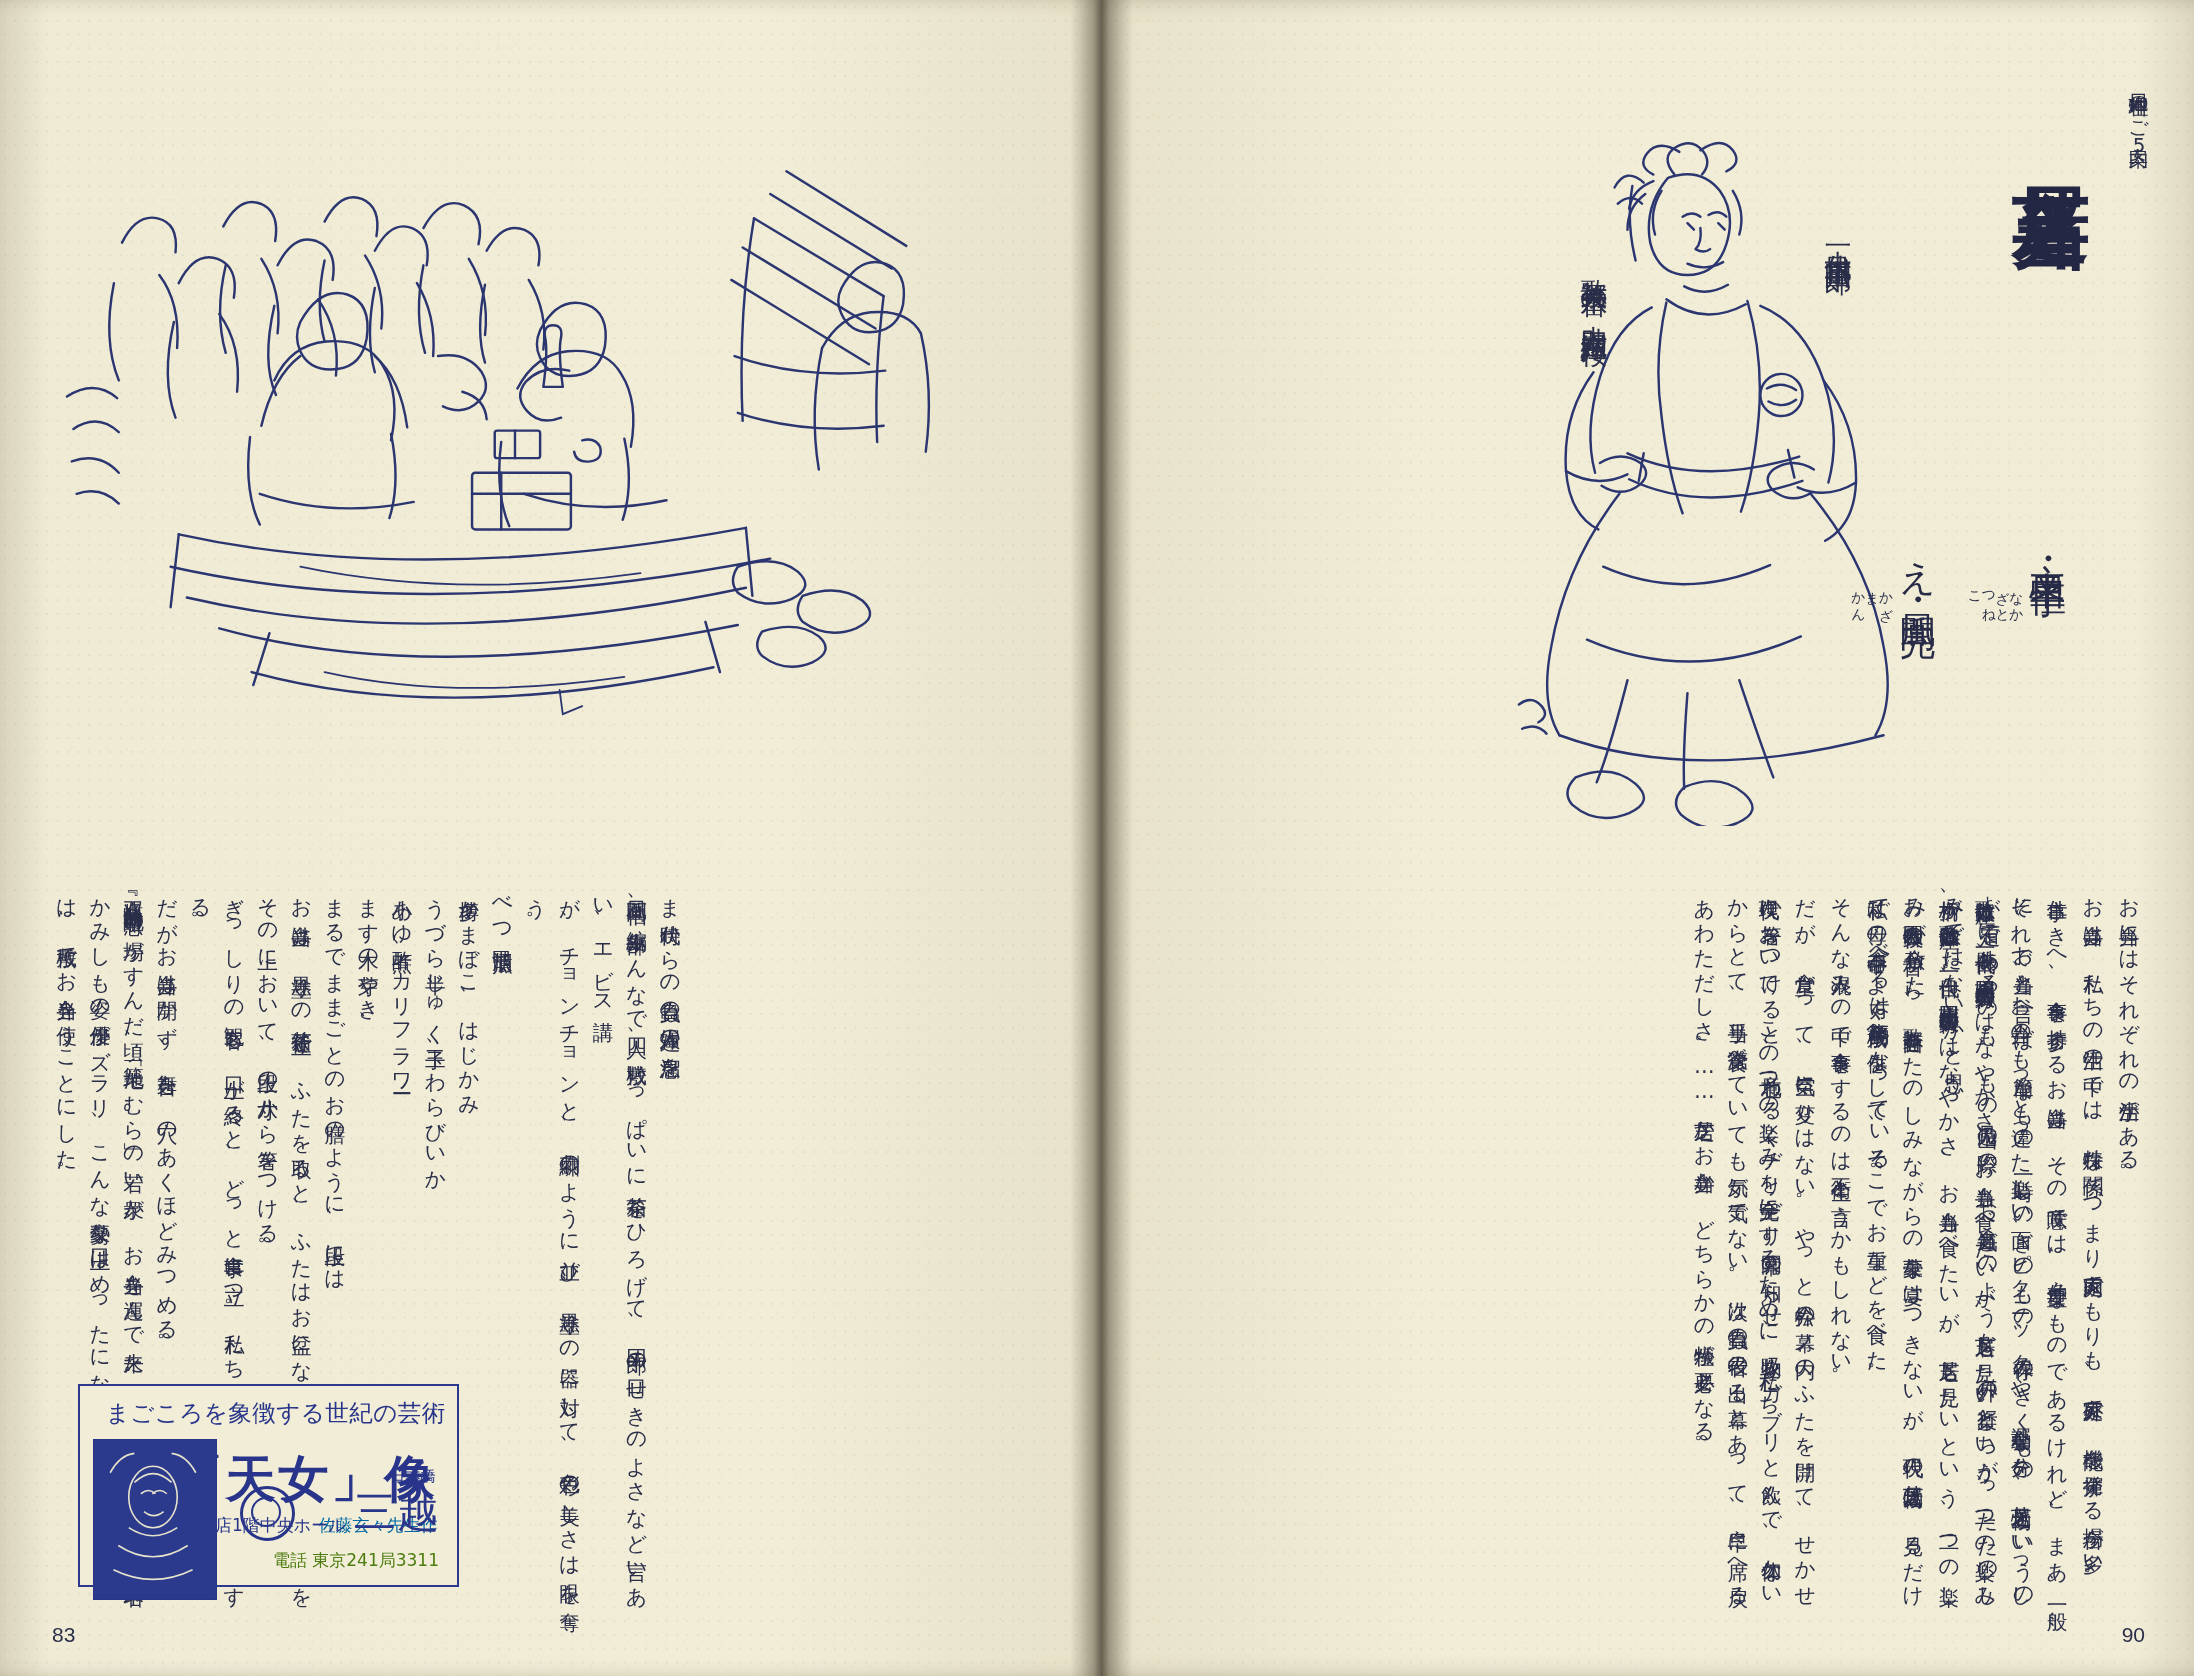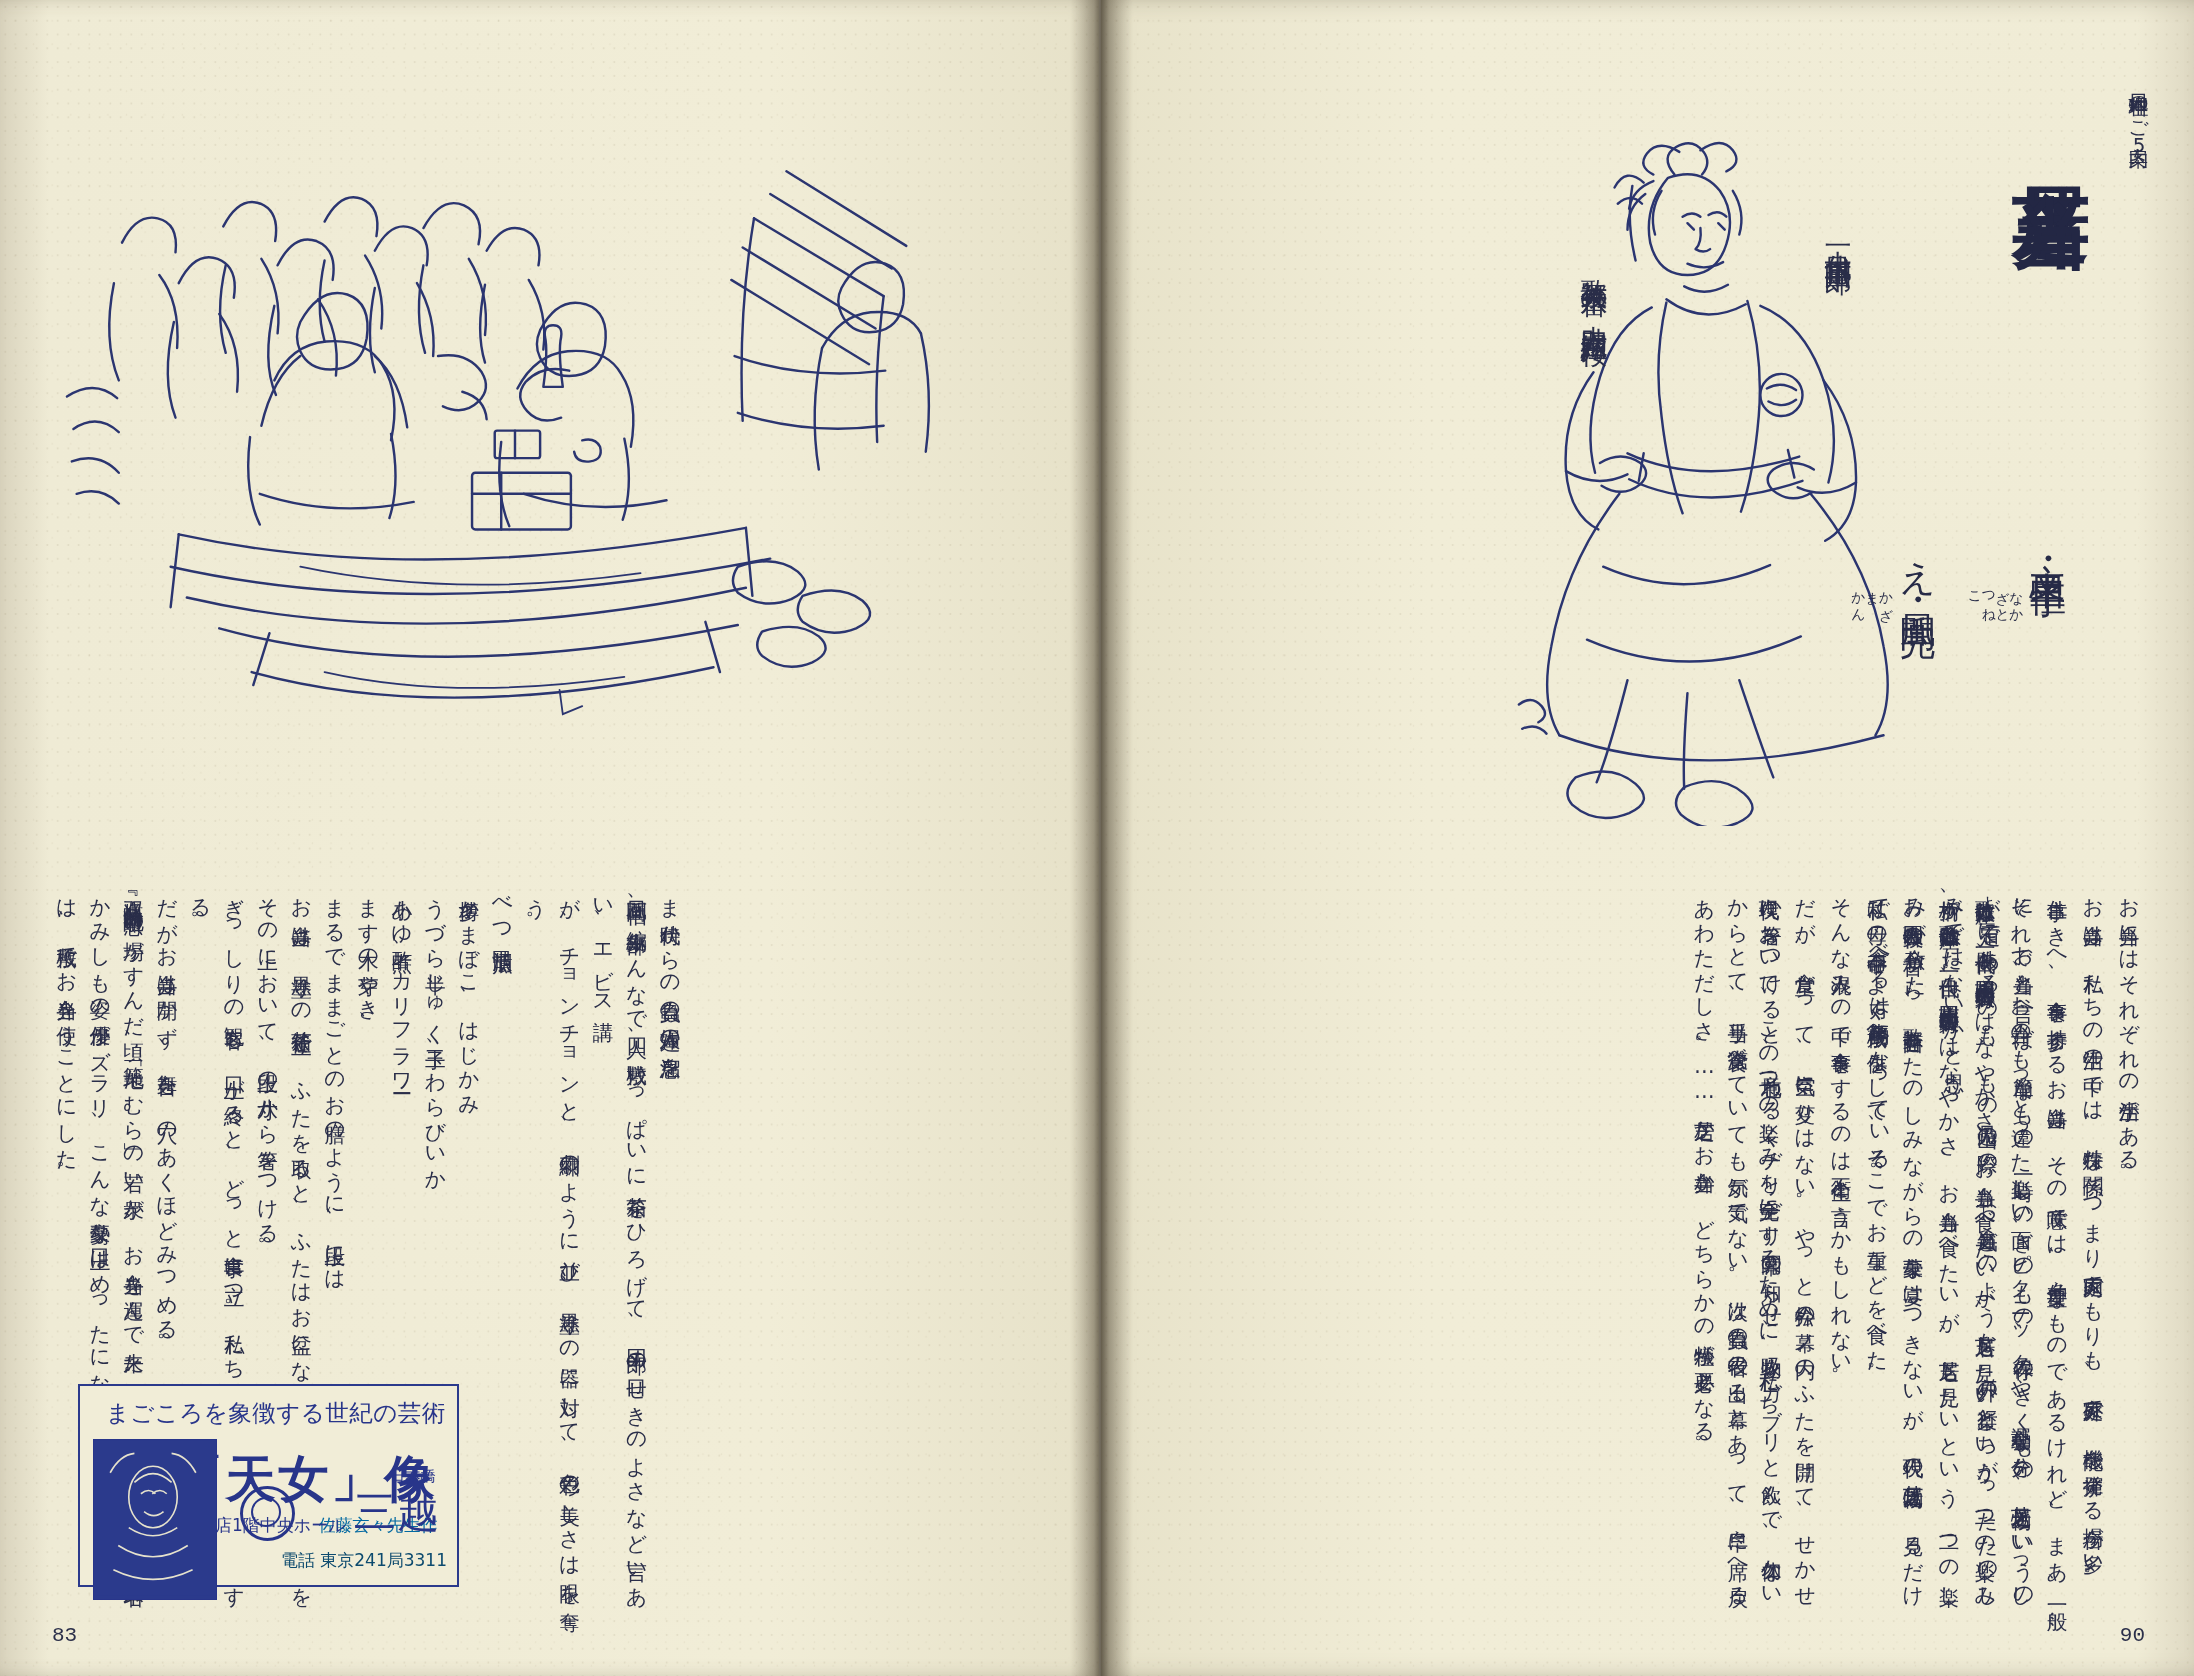--- a/index.html
+++ b/index.html
@@ -172,21 +172,21 @@
     gap: 0px;
   }
   #right-body .bcol { height: 713px; width: 36px; }
 
   
   .folio {
     position: absolute;
     bottom: 29px;
     font-size: 21px;
     color: #2b2f4a;
-    font-family: Liberation Mono, monospace;
+    font-family: Liberation Sans, sans-serif;
   }
   #folio-right { right: 49px; }
   #folio-left  { left: 52px; }
 
   
   #left-illus {
     position: absolute;
     top: 113px;
     left: 57px;
     width: 997px;
@@ -260,23 +260,23 @@
     position: absolute;
     bottom: 99px;
     right: 21px;
     font-size: 15.4px;
     color: #28358a;
     line-height: 1.15;
   }
   #ad-box .ad-tel {
     position: absolute;
     bottom: 13px;
-    right: 10px;
+    right: 18px;
     font-size: 17px;
-    color: #0c4a6e;
+    color: #4d7c0f;
     white-space: nowrap;
   }
   #ad-box .ad-art {
     position: absolute;
     left: 13px;
     top: 53px;
     width: 122px;
     height: 159px;
     border: 1.6px solid #28358a;
     background: #2b3a8c;

